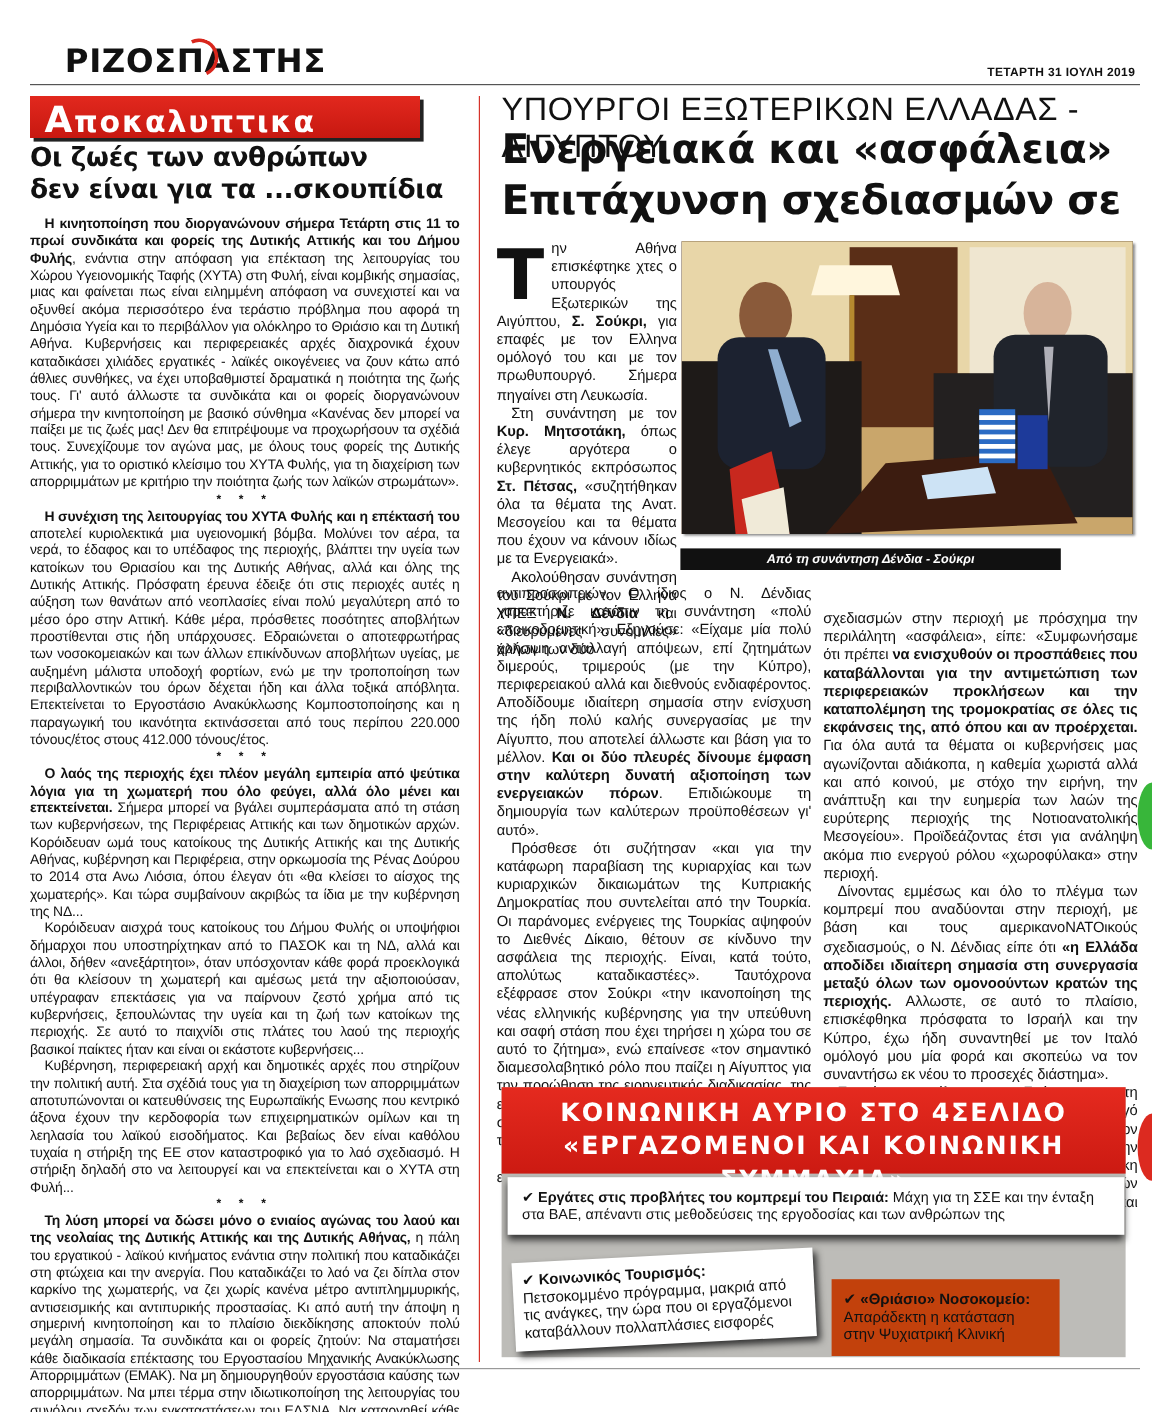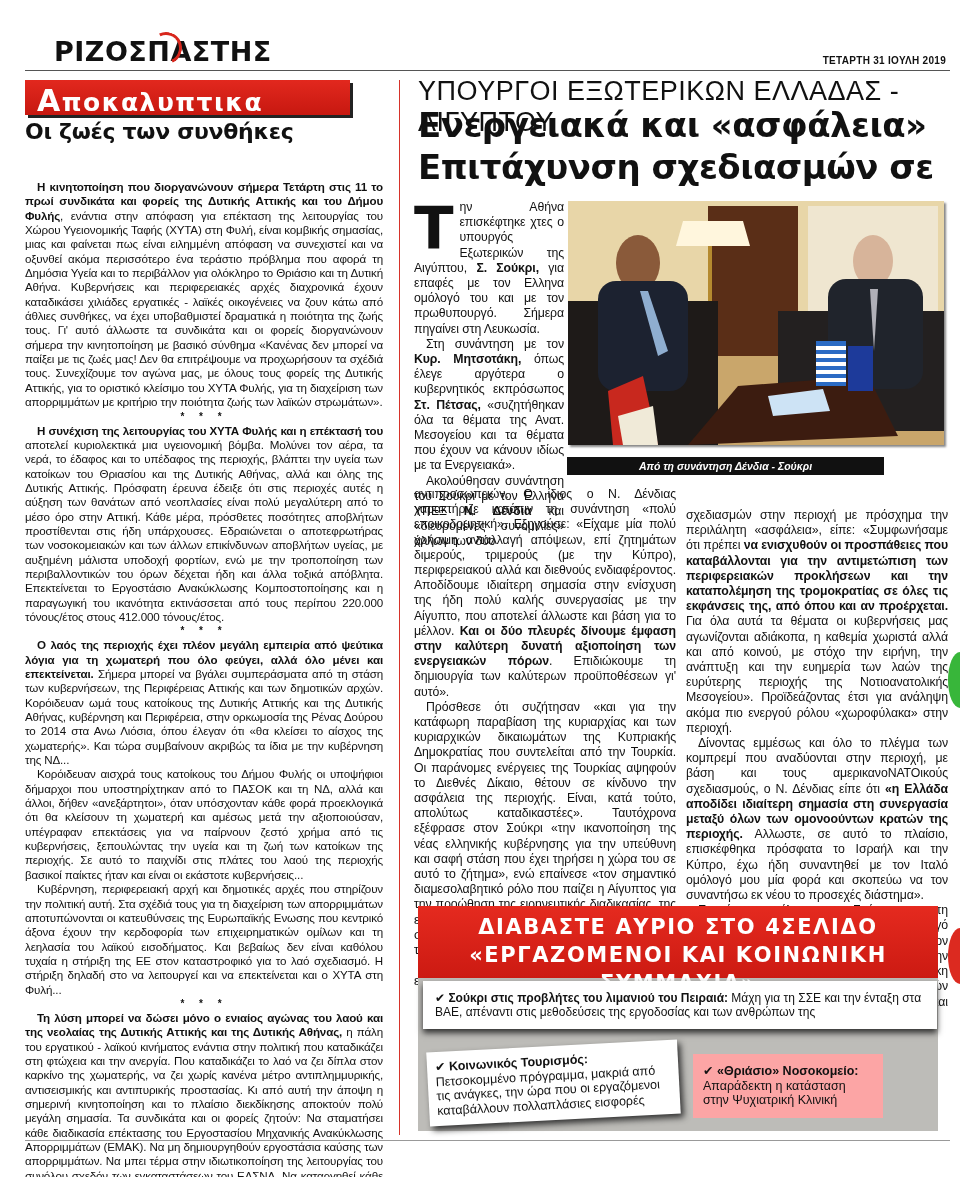--- a/index.html
+++ b/index.html
@@ -36,39 +36,40 @@
   .photo { position:absolute; left:568px; top:201px; width:376px; height:244px; overflow:hidden; background:#3a2a1a; box-shadow:2px 2px 2px #888; }
   .caption { position:absolute; left:567px; top:457px; width:317px; height:18px; background:#111; color:#fff; font-size:10.5px; font-style:italic; font-weight:bold; text-align:center; line-height:18px; }
 
   
   .promo { position:absolute; left:418px; top:906px; width:520px; height:225px; background:#bdbcb8; }
   .promo-head { position:absolute; left:0; top:0; width:520px; height:72px; background:linear-gradient(#e52a1f,#cc1a12); color:#fff; font-family:"DejaVu Sans", sans-serif; font-weight:bold; text-align:center; font-size:21px; line-height:28px; letter-spacing:1.6px; padding-top:7px; box-sizing:border-box; }
   .note { position:absolute; background:#fff; font-size:12px; line-height:14px; color:#111; }
   .note b { font-weight:bold; }
   .note1 { left:5px; top:75px; width:490px; padding:10px 12px; box-shadow:0 4px 6px #333; }
   .note2 { left:10px; top:140px; width:235px; padding:8px 8px; transform:rotate(-3deg); box-shadow:3px 4px 6px #333; font-size:12.5px; line-height:14.5px; }
-  .note3 { left:275px; top:148px; width:170px; padding:10px 10px; background:#fca5a5; font-size:12.5px; line-height:14.5px; }
+  .note3 { left:275px; top:160px; width:170px; padding:10px 10px; background:#c2410c; font-size:12.5px; line-height:14.5px; }
   .green { position:absolute; left:948px; top:652px; width:24px; height:56px; background:#38b63a; border-radius:50%; }
   .redtab { position:absolute; left:948px; top:928px; width:24px; height:56px; background:#dc2a20; border-radius:50%; }
 </style>
 </head>
 <body>
 
 <div>
   <div class="masthead"><span>ΡΙΖΟΣΠΑΣΤΗΣ</span><i class="hs"></i></div>
   <div class="date">ΤΕΤΑΡΤΗ 31 ΙΟΥΛΗ 2019</div>
 </div>
 <div class="topline"></div>
 <div class="vline"></div>
 
 <div class="kicker">
     <span>Αποκαλυπτικα</span>
   </div>
 <div class="left-title">
-  <div>Οι ζωές των συνθήκες</div>
+  <div>Οι ζωές των ανθρώπων</div>
+  <div>δεν είναι για τα ...σκουπίδια</div>
 </div>
 <div class="left-body">
   <p><b>Η κινητοποίηση που διοργανώνουν σήμερα Τετάρτη στις 11 το πρωί συνδικάτα και φορείς της Δυτικής Αττικής και του Δήμου Φυλής</b><span>, ενάντια στην απόφαση για επέκταση της λειτουργίας του Χώρου Υγειονομικής Ταφής (ΧΥΤΑ) στη Φυλή, είναι κομβικής σημασίας, μιας και φαίνεται πως είναι ειλημμένη απόφαση να συνεχιστεί και να οξυνθεί ακόμα περισσότερο ένα τεράστιο πρόβλημα που αφορά τη Δημόσια Υγεία και το περιβάλλον για ολόκληρο το Θριάσιο και τη Δυτική Αθήνα. Κυβερνήσεις και περιφερειακές αρχές διαχρονικά έχουν καταδικάσει χιλιάδες εργατικές - λαϊκές οικογένειες να ζουν κάτω από άθλιες συνθήκες, να έχει υποβαθμιστεί δραματικά η ποιότητα της ζωής τους. Γι' αυτό άλλωστε τα συνδικάτα και οι φορείς διοργανώνουν σήμερα την κινητοποίηση με βασικό σύνθημα «Κανένας δεν μπορεί να παίξει με τις ζωές μας! Δεν θα επιτρέψουμε να προχωρήσουν τα σχέδιά τους. Συνεχίζουμε τον αγώνα μας, με όλους τους φορείς της Δυτικής Αττικής, για το οριστικό κλείσιμο του ΧΥΤΑ Φυλής, για τη διαχείριση των απορριμμάτων με κριτήριο την ποιότητα ζωής των λαϊκών στρωμάτων».</span></p>
   <p class="stars">* * *</p>
   <p><b>Η συνέχιση της λειτουργίας του ΧΥΤΑ Φυλής και η επέκτασή του</b><span> αποτελεί κυριολεκτικά μια υγειονομική βόμβα. Μολύνει τον αέρα, τα νερά, το έδαφος και το υπέδαφος της περιοχής, βλάπτει την υγεία των κατοίκων του Θριασίου και της Δυτικής Αθήνας, αλλά και όλης της Δυτικής Αττικής. Πρόσφατη έρευνα έδειξε ότι στις περιοχές αυτές η αύξηση των θανάτων από νεοπλασίες είναι πολύ μεγαλύτερη από το μέσο όρο στην Αττική. Κάθε μέρα, πρόσθετες ποσότητες αποβλήτων προστίθενται στις ήδη υπάρχουσες. Εδραιώνεται ο αποτεφρωτήρας των νοσοκομειακών και των άλλων επικίνδυνων αποβλήτων υγείας, με αυξημένη μάλιστα υποδοχή φορτίων, ενώ με την τροποποίηση των περιβαλλοντικών του όρων δέχεται ήδη και άλλα τοξικά απόβλητα. Επεκτείνεται το Εργοστάσιο Ανακύκλωσης Κομποστοποίησης και η παραγωγική του ικανότητα εκτινάσσεται από τους περίπου 220.000 τόνους/έτος στους 412.000 τόνους/έτος.</span></p>
   <p class="stars">* * *</p>
   <p><b>Ο λαός της περιοχής έχει πλέον μεγάλη εμπειρία από ψεύτικα λόγια για τη χωματερή που όλο φεύγει, αλλά όλο μένει και επεκτείνεται.</b><span> Σήμερα μπορεί να βγάλει συμπεράσματα από τη στάση των κυβερνήσεων, της Περιφέρειας Αττικής και των δημοτικών αρχών. Κορόιδευαν ωμά τους κατοίκους της Δυτικής Αττικής και της Δυτικής Αθήνας, κυβέρνηση και Περιφέρεια, στην ορκωμοσία της Ρένας Δούρου το 2014 στα Ανω Λιόσια, όπου έλεγαν ότι «θα κλείσει το αίσχος της χωματερής». Και τώρα συμβαίνουν ακριβώς τα ίδια με την κυβέρνηση της ΝΔ...</span></p>
   <p>Κορόιδευαν αισχρά τους κατοίκους του Δήμου Φυλής οι υποψήφιοι δήμαρχοι που υποστηρίχτηκαν από το ΠΑΣΟΚ και τη ΝΔ, αλλά και άλλοι, δήθεν «ανεξάρτητοι», όταν υπόσχονταν κάθε φορά προεκλογικά ότι θα κλείσουν τη χωματερή και αμέσως μετά την αξιοποιούσαν, υπέγραφαν επεκτάσεις για να παίρνουν ζεστό χρήμα από τις κυβερνήσεις, ξεπουλώντας την υγεία και τη ζωή των κατοίκων της περιοχής. Σε αυτό το παιχνίδι στις πλάτες του λαού της περιοχής βασικοί παίκτες ήταν και είναι οι εκάστοτε κυβερνήσεις...</p>
   <p>Κυβέρνηση, περιφερειακή αρχή και δημοτικές αρχές που στηρίζουν την πολιτική αυτή. Στα σχέδιά τους για τη διαχείριση των απορριμμάτων αποτυπώνονται οι κατευθύνσεις της Ευρωπαϊκής Ενωσης που κεντρικό άξονα έχουν την κερδοφορία των επιχειρηματικών ομίλων και τη λεηλασία του λαϊκού εισοδήματος. Και βεβαίως δεν είναι καθόλου τυχαία η στήριξη της ΕΕ στον καταστροφικό για το λαό σχεδιασμό. Η στήριξη δηλαδή στο να λειτουργεί και να επεκτείνεται και ο ΧΥΤΑ στη Φυλή...</p>
   <p class="stars">* * *</p>
@@ -128,23 +129,23 @@
 </div>
 
 <div class="col col-c">
   <p><span>σχεδιασμών στην περιοχή με πρόσχημα την περιλάλητη «ασφάλεια», είπε: «Συμφωνήσαμε ότι πρέπει </span><b>να ενισχυθούν οι προσπάθειες που καταβάλλονται για την αντιμετώπιση των περιφερειακών προκλήσεων και την καταπολέμηση της τρομοκρατίας σε όλες τις εκφάνσεις της, από όπου και αν προέρχεται.</b><span> Για όλα αυτά τα θέματα οι κυβερνήσεις μας αγωνίζονται αδιάκοπα, η καθεμία χωριστά αλλά και από κοινού, με στόχο την ειρήνη, την ανάπτυξη και την ευημερία των λαών της ευρύτερης περιοχής της Νοτιοανατολικής Μεσογείου». Προϊδεάζοντας έτσι για ανάληψη ακόμα πιο ενεργού ρόλου «χωροφύλακα» στην περιοχή.</span></p>
   <p><span>Δίνοντας εμμέσως και όλο το πλέγμα των κομπρεμί που αναδύονται στην περιοχή, με βάση και τους αμερικανοΝΑΤΟικούς σχεδιασμούς, ο Ν. Δένδιας είπε ότι </span><b>«η Ελλάδα αποδίδει ιδιαίτερη σημασία στη συνεργασία μεταξύ όλων των ομονοούντων κρατών της περιοχής.</b><span> Αλλωστε, σε αυτό το πλαίσιο, επισκέφθηκα πρόσφατα το Ισραήλ και την Κύπρο, έχω ήδη συναντηθεί με τον Ιταλό ομόλογό μου μία φορά και σκοπεύω να τον συναντήσω εκ νέου το προσεχές διάστημα».</span></p>
   <p><span>Ενημέρωσε τέλος τον Σούκρι για τη συνάντηση που είχε χτες με τον Κύπριο ομόλογό τους στη Λευκωσία, </span><b>Ν. Χριστοδουλίδη</b><span> (τον οποίον θα συναντήσει σήμερα ο Σούκρι στην Κύπρο), και αναφέρθηκε «στην ανάγκη ενίσχυσης του μηχανισμού τριμερών συνεργασιών», που προωθούνται και παραπέρα, με τις ευλογίες των Αμερικανών.</span></p>
 </div>
 
 <div class="promo">
   <div class="promo-head">
-    <div>ΔΙΑΒΑΣΤΕ ΑΥΡΙΟ ΣΤΟ 4ΣΕΛΙΔΟ</div>
+    <div>ΚΟΙΝΩΝΙΚΗ ΑΥΡΙΟ ΣΤΟ 4ΣΕΛΙΔΟ</div>
     <div>«ΕΡΓΑΖΟΜΕΝΟΙ ΚΑΙ ΚΟΙΝΩΝΙΚΗ ΣΥΜΜΑΧΙΑ»</div>
   </div>
-  <div class="note note1"><span>✔</span> <b>Σούκρι στις προβλήτες του λιμανιού του Πειραιά:</b><span> Μάχη για τη ΣΣΕ και την ένταξη στα ΒΑΕ, απέναντι στις μεθοδεύσεις της εργοδοσίας και των ανθρώπων της</span></div>
+  <div class="note note1"><span>✔</span> <b>Εργάτες στις προβλήτες του κομπρεμί του Πειραιά:</b><span> Μάχη για τη ΣΣΕ και την ένταξη στα ΒΑΕ, απέναντι στις μεθοδεύσεις της εργοδοσίας και των ανθρώπων της</span></div>
   <div class="note note2"><span>✔</span> <b>Κοινωνικός Τουρισμός:</b><span> Πετσοκομμένο πρόγραμμα, μακριά από τις ανάγκες, την ώρα που οι εργαζόμενοι καταβάλλουν πολλαπλάσιες εισφορές</span></div>
   <div class="note note3"><span>✔</span> <b>«Θριάσιο» Νοσοκομείο:</b><span> Απαράδεκτη η κατάσταση στην Ψυχιατρική Κλινική</span></div>
 </div>
 
 <div class="green"></div>
 <div class="redtab"></div>
 <div class="bottomline"></div>
 
 </body></html>

